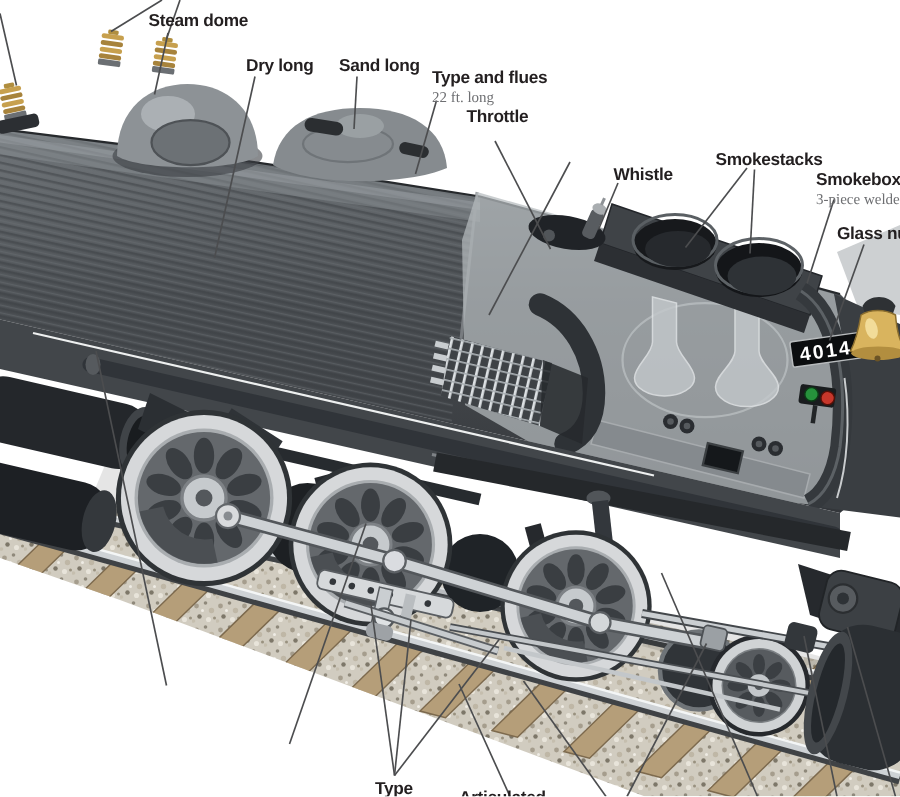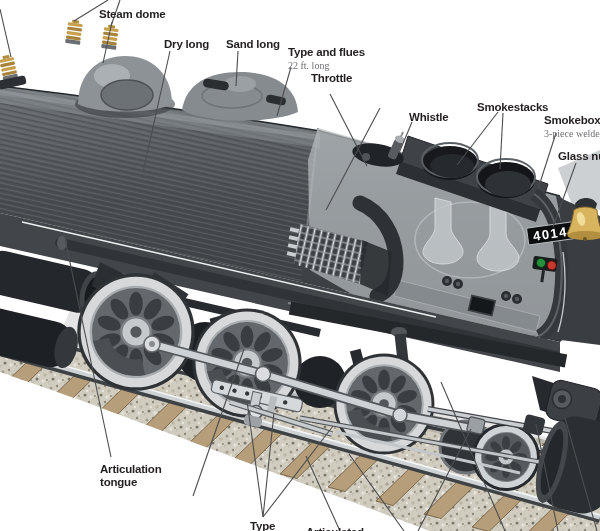--- a/index.html
+++ b/index.html
@@ -360,17 +360,16 @@
 
 <div class="lbl" style="left:99px;top:8px"><span>Steam dome</span></div>
 <div class="lbl" style="left:164px;top:38px"><span>Dry long</span></div>
 <div class="lbl" style="left:226px;top:38px"><span>Sand long</span></div>
 <div class="lbl" style="left:288px;top:46px"><span>Type and flues</span><span class="sub">22 ft. long</span></div>
 <div class="lbl" style="left:311px;top:72px"><span>Throttle</span></div>
 <div class="lbl" style="left:409px;top:111px"><span>Whistle</span></div>
 <div class="lbl" style="left:477px;top:101px"><span>Smokestacks</span></div>
 <div class="lbl" style="left:544px;top:114px"><span>Smokebox</span><span class="sub">3-piece welded</span></div>
 <div class="lbl" style="left:558px;top:150px"><span>Glass nu</span></div>
-<div class="lbl" style="left:100px;top:463px"><span>Articulation</span><span class="bold2">tongue</span></div>
 <div class="lbl" style="left:250px;top:520px"><span>Type</span></div>
 <div class="lbl" style="left:306px;top:526px"><span>Articulated</span></div>
 
 </div>
 
 </body></html>

